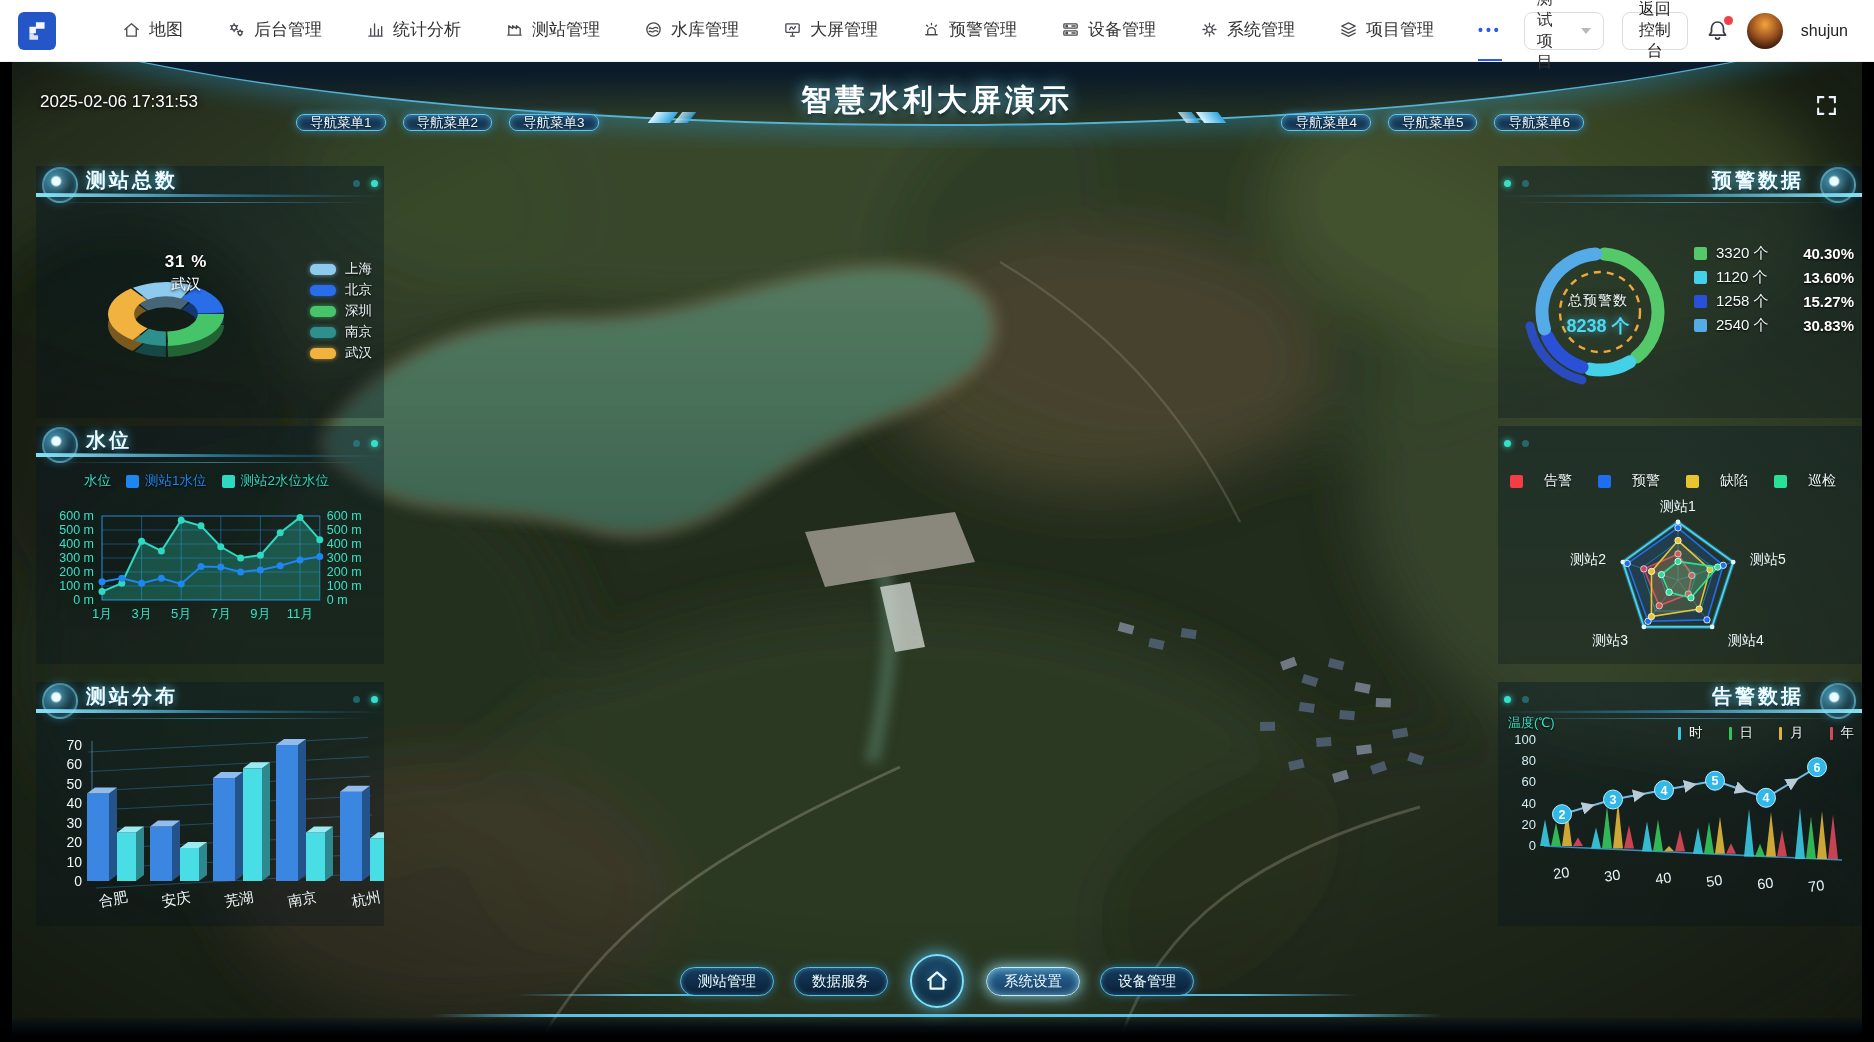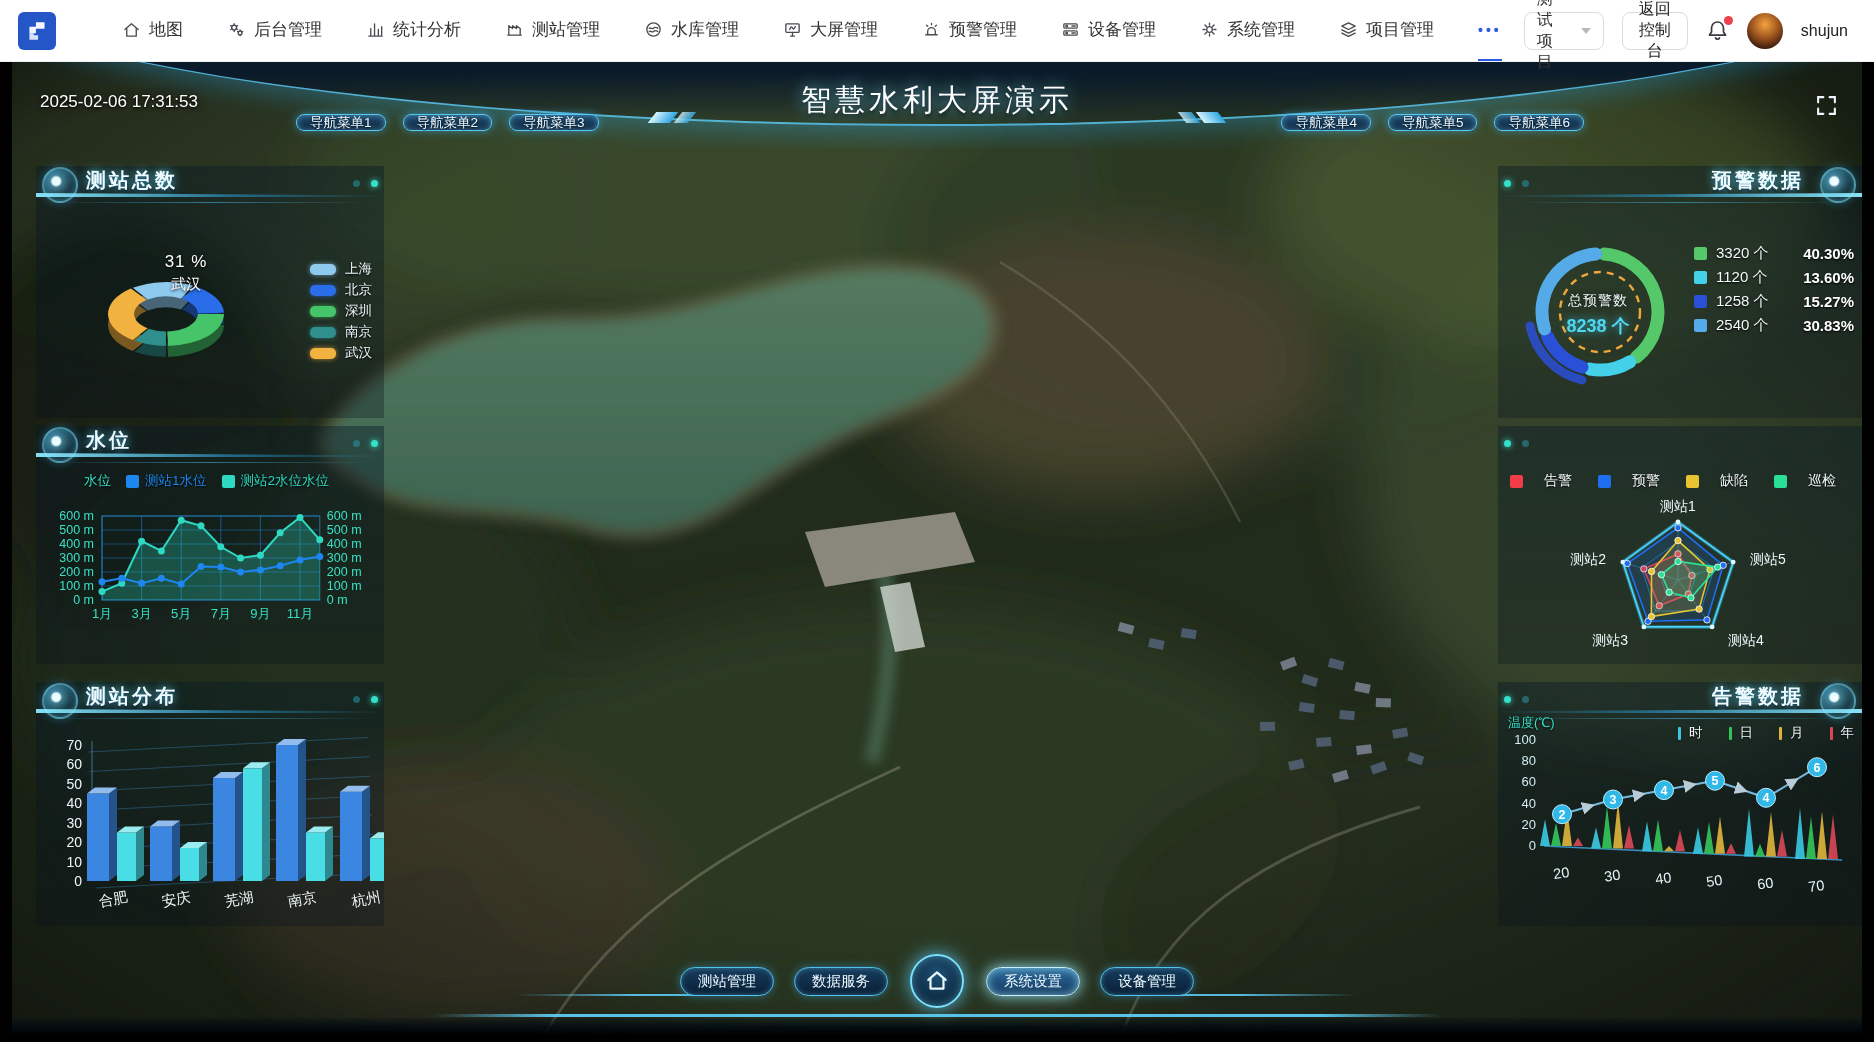--- a/index.html
+++ b/index.html
@@ -33,21 +33,21 @@
 
   .top-band{position:absolute;top:0;left:0;right:0;height:86px;z-index:6;overflow:hidden;pointer-events:none}
   .band-fill{position:absolute;top:-104px;left:-80px;right:-80px;height:168px;border-radius:0 0 50% 50%/0 0 100% 100%;
     background:linear-gradient(180deg,#0a1c2e 30%,#0a1a2a 68%,rgba(8,22,36,.15));
     border-bottom:2px solid rgba(95,210,255,.8);box-shadow:0 8px 26px rgba(40,170,240,.35)}
   .slash{position:absolute;width:22px;height:11px;background:linear-gradient(90deg,#d8f4ff,#2fa6e0);top:50px}
   .sl1{left:652px;transform:skewX(-38deg)}.sl2{left:678px;transform:skewX(-38deg);width:14px;opacity:.8}
   .sr1{right:652px;transform:skewX(38deg)}.sr2{right:678px;transform:skewX(38deg);width:14px;opacity:.8}
 
   .ts{position:absolute;top:30px;left:40px;z-index:8;color:#fff;font-size:17px;text-shadow:0 1px 3px #000,0 0 8px rgba(0,0,0,.8)}
-  .s-title{position:absolute;top:18px;left:0;right:0;z-index:7;text-align:center;color:#fff;font-size:30px;font-weight:normal;letter-spacing:4px;text-shadow:0 0 16px rgba(110,215,255,.9),0 2px 4px #000}
+  .s-title{position:absolute;top:18px;left:0;right:0;z-index:7;text-align:center;color:#fff;font-size:30px;font-weight:bold;letter-spacing:4px;text-shadow:0 0 16px rgba(110,215,255,.9),0 2px 4px #000}
   .fs-btn{position:absolute;top:32px;right:36px;z-index:9;cursor:pointer;display:flex}
 
   .nav-pills{position:absolute;top:52px;display:flex;gap:17px;z-index:8}
   .nav-pills.left{left:296px}.nav-pills.right{right:290px}
   .pill{height:17px;padding:0 13px;border-radius:8px;border:1px solid #56c8f2;color:#ecfaff;font-size:13.5px;display:flex;align-items:center;cursor:pointer;white-space:nowrap;
     background:linear-gradient(180deg,rgba(30,76,116,.92),rgba(10,36,66,.92));
     box-shadow:0 0 9px rgba(60,185,255,.5),inset 0 0 6px rgba(130,225,255,.45);text-shadow:0 1px 2px #012}
 
   
   .panel{position:absolute;z-index:7}
@@ -72,21 +72,21 @@
   .p-head::before{content:"";position:absolute;bottom:-9px;height:1px;left:4%;right:4%;background:linear-gradient(90deg,transparent,rgba(80,200,250,.5),transparent)}
   .pdots{position:absolute;top:14px;display:flex;gap:11px;z-index:3}
   .pl .pdots{right:6px}.pr .pdots{left:6px}
   .pdots span{width:7px;height:7px;border-radius:50%}
   .pdots .d1{background:rgba(40,150,165,.55)}
   .pdots .d2{background:#35e0c8;box-shadow:0 0 6px #35e0c8}
   .p-body{position:absolute;left:0;right:0;top:44px;bottom:0}
 
   
   .pie-hl{position:absolute;left:70px;top:42px;width:160px;text-align:center;color:#fff;z-index:2;text-shadow:0 1px 3px #000}
-  .pie-hl .pct{font-size:17px;font-weight:normal;letter-spacing:1px}
+  .pie-hl .pct{font-size:17px;font-weight:bold;letter-spacing:1px}
   .pie-hl .nm{font-size:15px;margin-top:3px}
   .pie-legend{position:absolute;top:50px;right:12px;display:flex;flex-direction:column;gap:3px}
   .pie-legend .row{display:flex;align-items:center;gap:9px;cursor:pointer}
   .pie-legend .sw{width:26px;height:11px;border-radius:5px;flex:none}
   .pie-legend .lb{font-size:13.5px;color:#eef8fc;text-shadow:0 1px 2px #000}
 
   .wl-legend{position:absolute;top:2px;left:48px;right:0;display:flex;gap:15px;align-items:center;overflow:hidden;white-space:nowrap}
   .wl-legend .it{display:flex;align-items:center;gap:6px;font-size:13.5px;cursor:pointer}
   .wl-legend .sq{width:13px;height:13px;border-radius:2px;flex:none}
 

